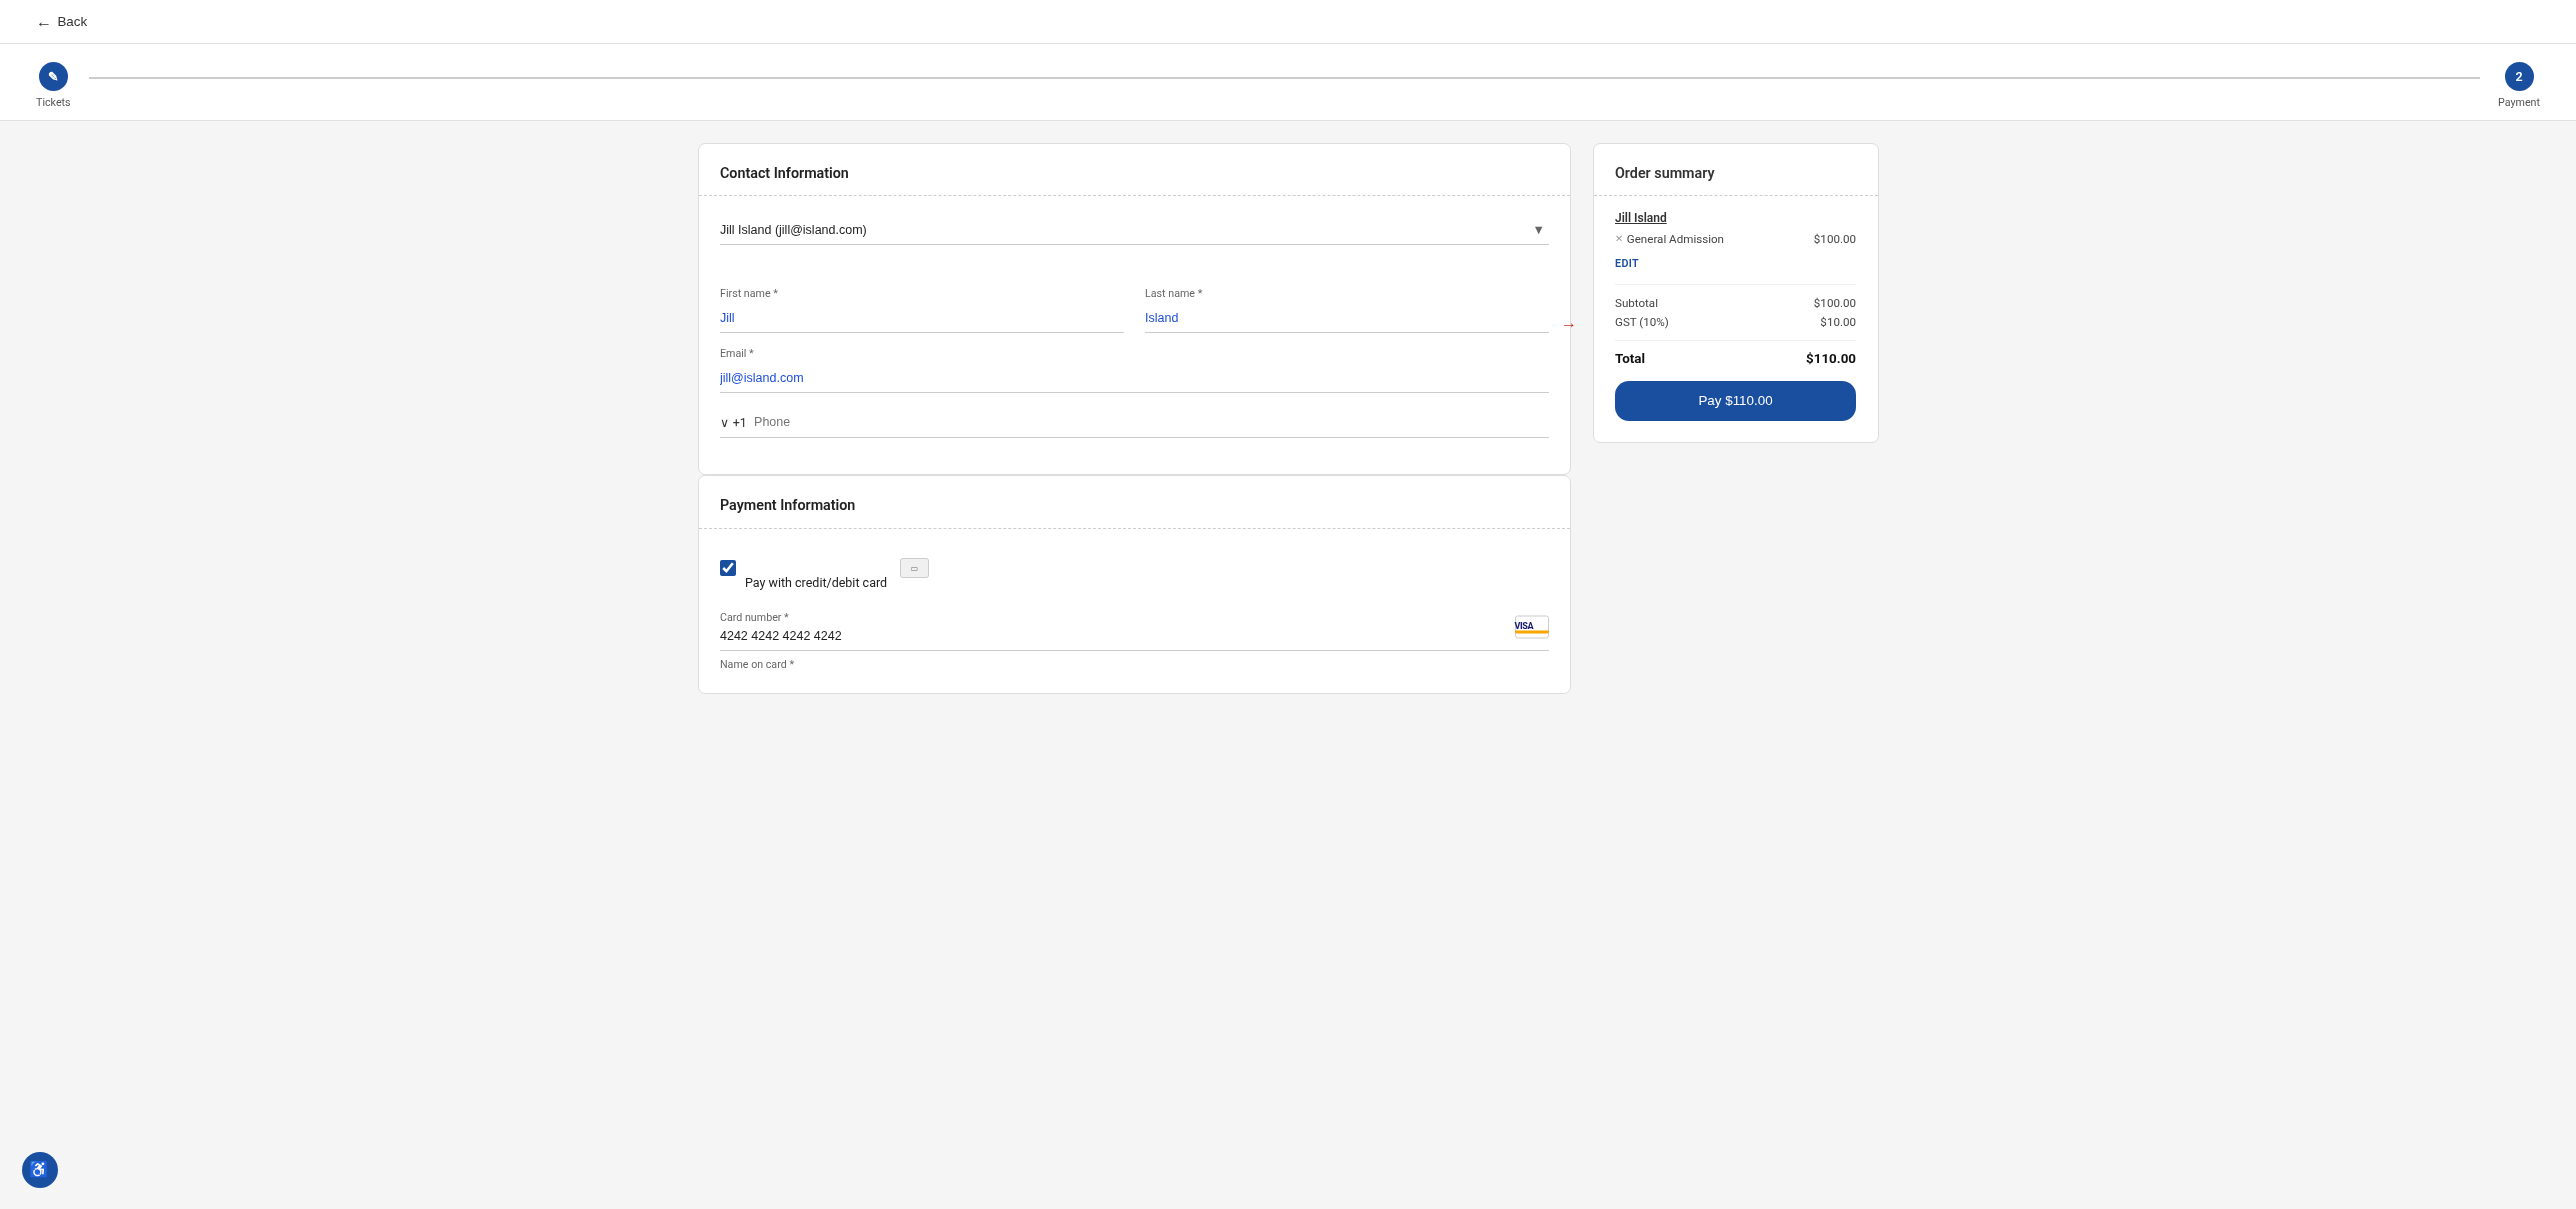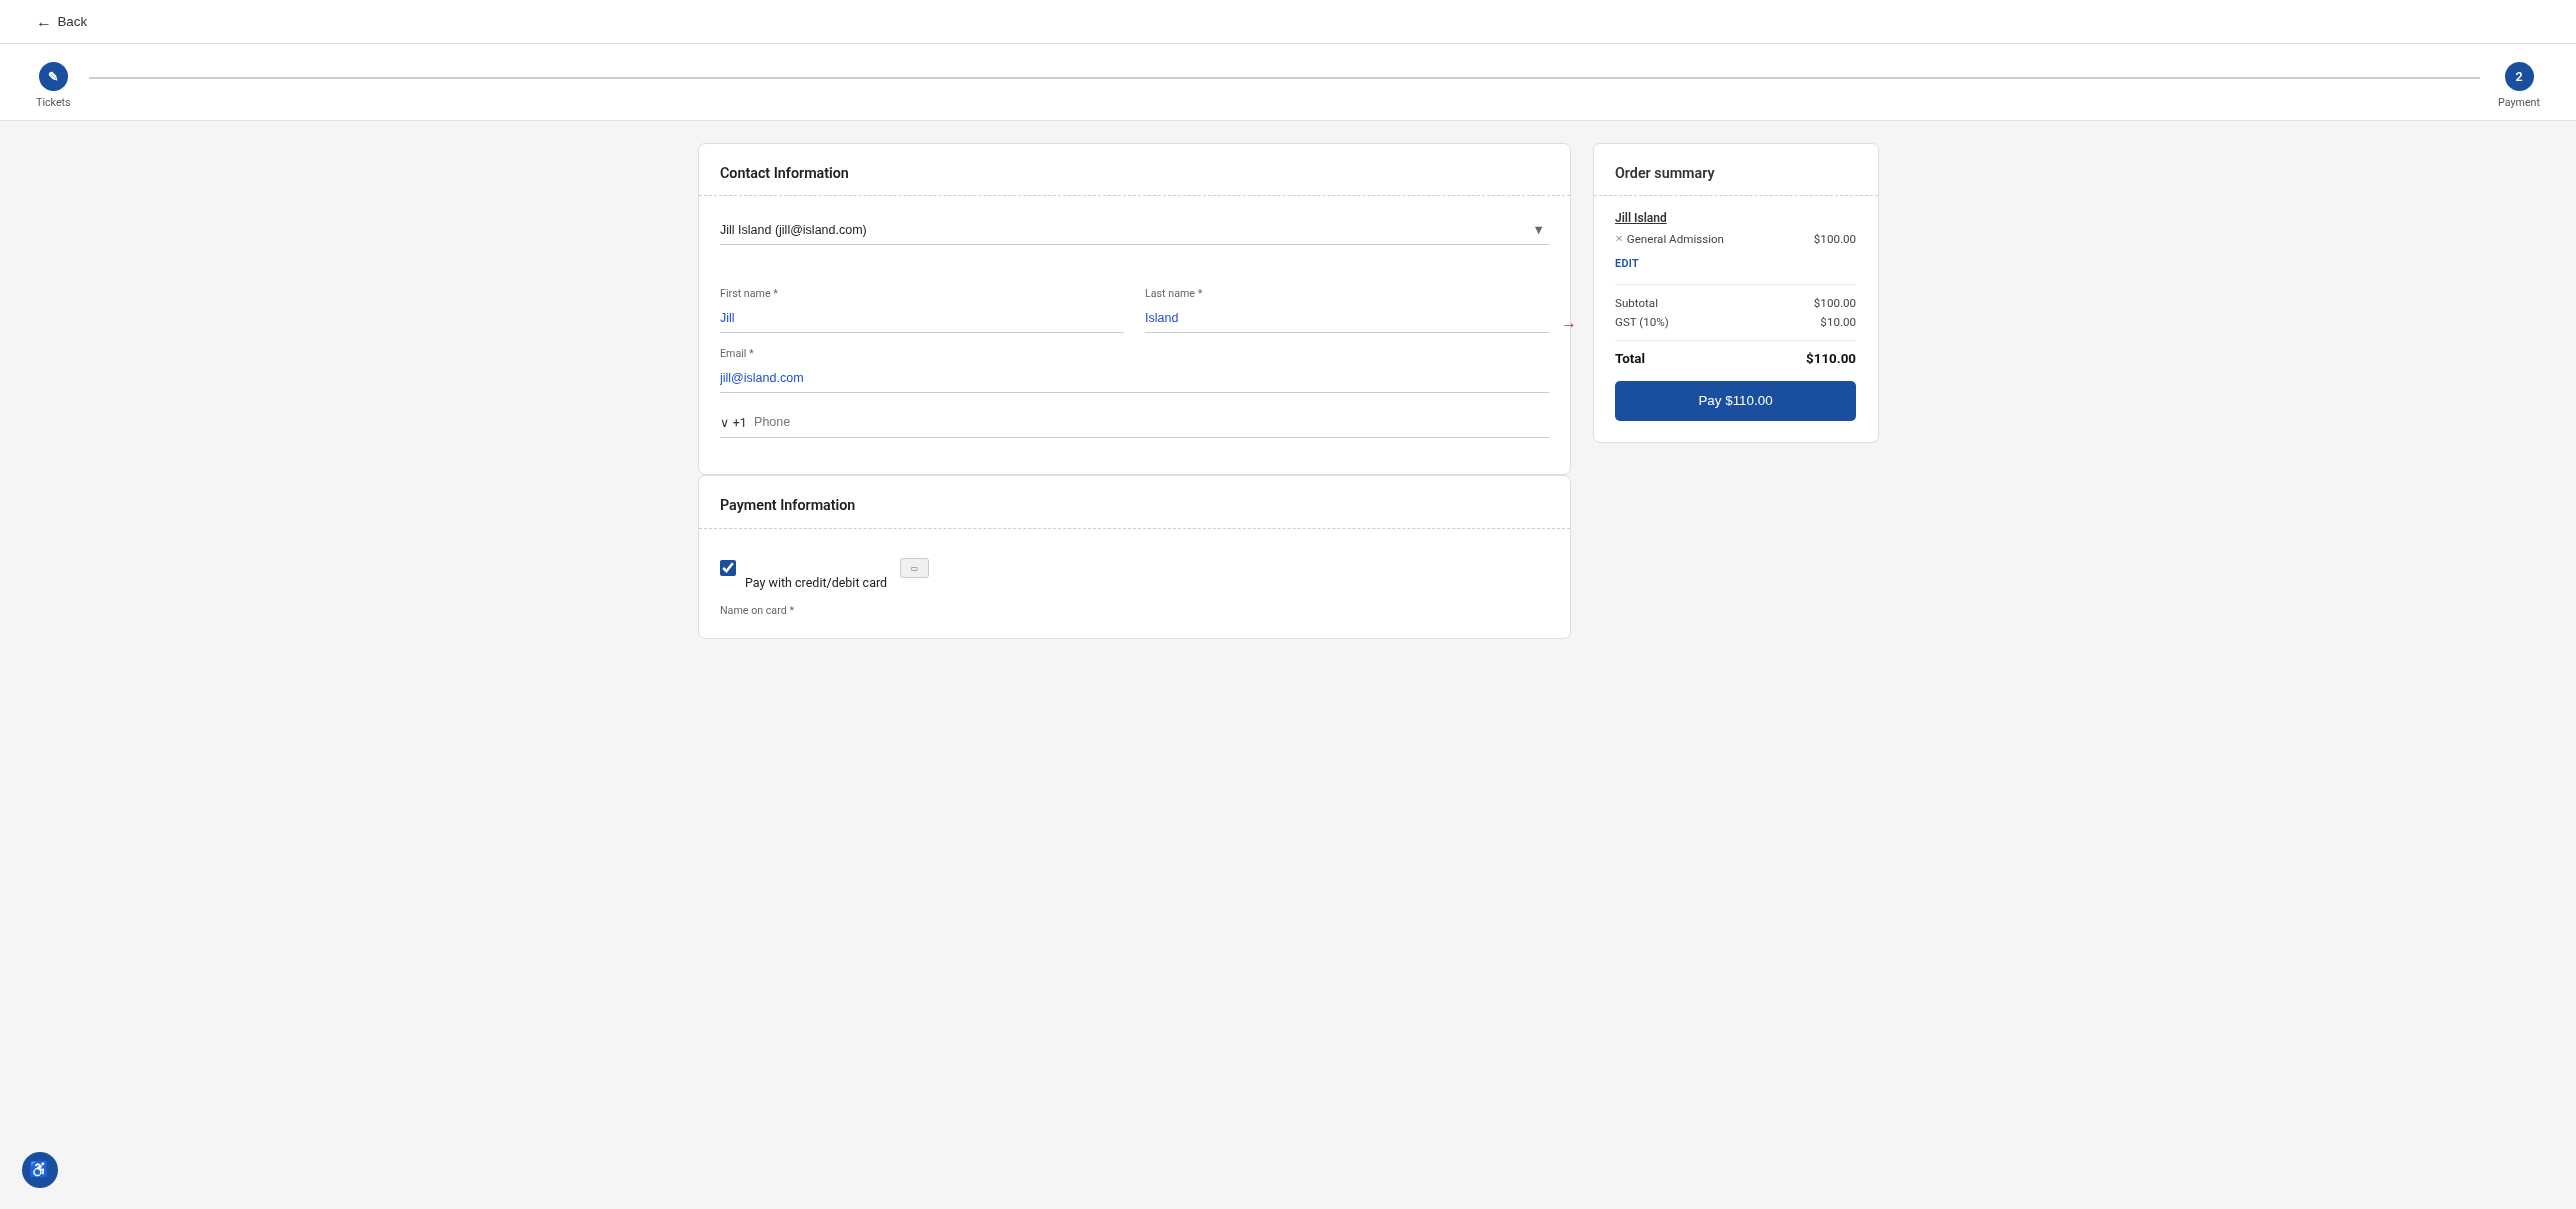--- a/index.html
+++ b/index.html
@@ -257,21 +257,21 @@
       font-size: 13.4px;
       font-weight: 700;
       color: #111;
       margin: 10.7px 0 14.3px;
     }
     .pay-button {
       width: 100%;
       background: #1a4fa0;
       color: #fff;
       border: none;
-      border-radius: 5px;
+      border-radius: 14px;
       padding: 12.5px;
       font-size: 13.4px;
       font-weight: 500;
       cursor: pointer;
       text-align: center;
     }
     .payment-card {
       background: #fff;
       border-radius: 7.2px;
       border: 0.9px solid #ddd;
@@ -435,20 +435,30 @@
     <div class="payment-card">
       <div class="card-title">Payment Information</div>
       <hr class="dashed-divider">
 
       <div class="checkbox-row">
         <input type="checkbox" checked="" style="">
         <span class="checkbox-label">Pay with credit/debit card</span>
         <div class="card-icon">▭</div>
       </div>
 
+      <div class="card-number-row">
+        <label class="form-label">Card number *</label>
+        <input class="card-number-input" type="text" value="4242 4242 4242 4242" style="">
+        <div class="visa-badge">
+          <div>
+            <div class="visa-text">VISA</div>
+            <div class="visa-bar"></div>
+          </div>
+        </div>
+      </div>
 
       <label class="name-on-card-label">Name on card *</label>
     </div>
 
   </div>
 
   <div class="right-panel">
     <div class="order-summary">
       <div class="order-title">Order summary</div>
       <hr class="order-dashed">

